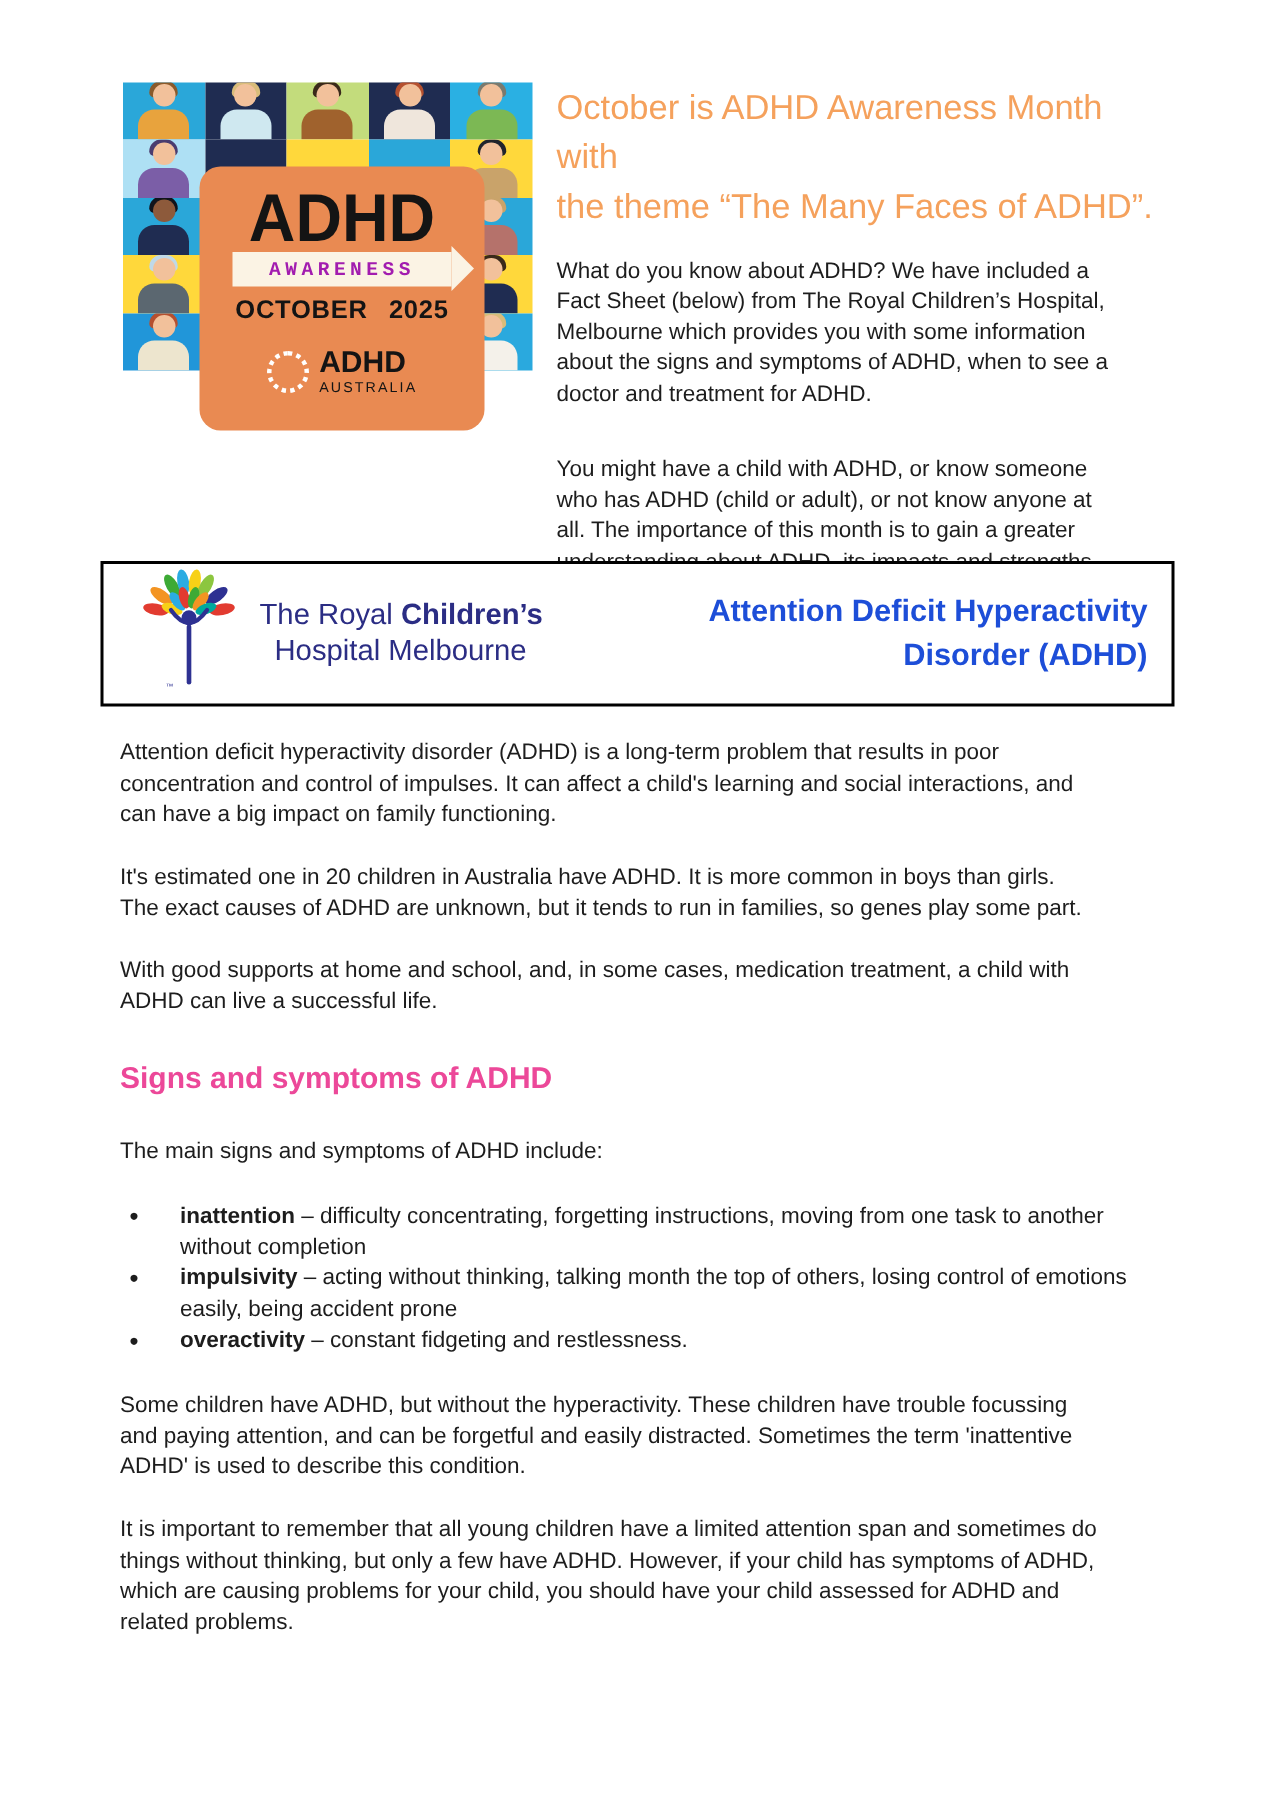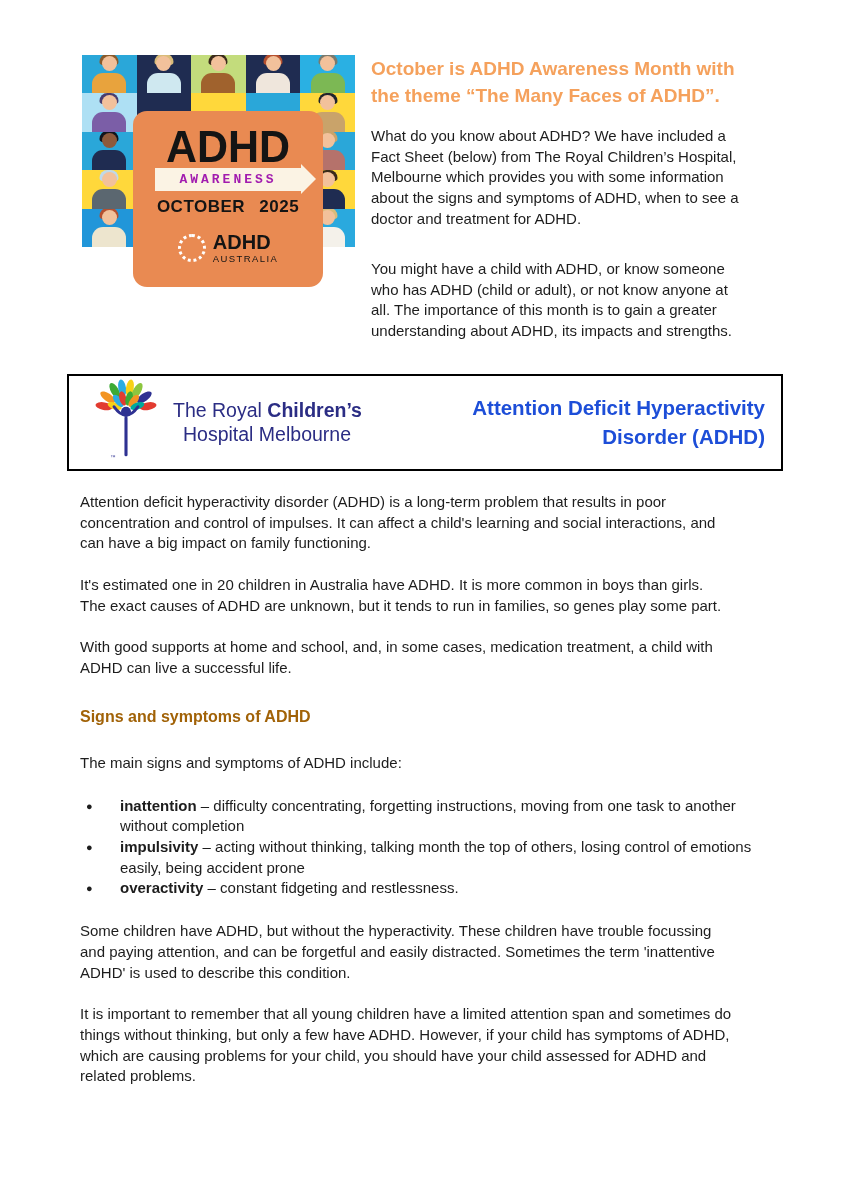--- a/index.html
+++ b/index.html
@@ -28,39 +28,39 @@
           border-left:15px solid #FBF3E4;}
   .october{margin-top:6px;font-size:17px;font-weight:700;color:#141414;word-spacing:9px;letter-spacing:.5px;}
   .aus-logo{margin-top:15px;display:flex;align-items:center;justify-content:center;gap:7px;}
   .spiral{width:28px;height:28px;border:3px dotted #fff;border-radius:50%;box-sizing:border-box;}
   .aus-text{text-align:left;color:#141414;}
   .aus-text .nm{display:block;font-size:20px;font-weight:800;line-height:1;}
   .aus-text .sub{display:block;font-size:9.5px;letter-spacing:1.4px;margin-top:1px;}
 
   
   .intro{position:absolute;left:371px;top:55px;width:404px;}
-  .intro-heading{color:#F5A15C;font-size:19px;font-weight:700;line-height:1.43;white-space:pre-line;}
+  .intro-heading{color:#F5A15C;font-size:23px;font-weight:400;line-height:1.43;white-space:pre-line;}
   .intro p{margin:0;font-size:15px;line-height:1.37;white-space:pre-line;}
   .intro .p1{margin-top:17px;}
   .intro .p2{margin-top:30px;}
 
   
   .fs-box{position:absolute;left:67px;top:374px;width:716px;height:97px;box-sizing:border-box;
           border:2px solid #000;background:#fff;display:flex;align-items:center;}
   .rch{display:flex;align-items:center;margin-left:14px;}
   .rch-name{color:#2B2D84;font-size:19.5px;line-height:1.2;margin-left:4px;}
   .rch-name .l2{padding-left:10px;}
   .fs-title{flex:1;text-align:right;padding-right:16px;color:#1d4ed8;
             font-size:20.5px;font-weight:700;line-height:1.4;white-space:pre-line;}
 
   
   .body-col{position:absolute;left:80px;top:492px;width:692px;font-size:15px;line-height:1.38;}
   .body-col p{margin:0 0 21px;white-space:pre-line;}
   .b{font-weight:700;}
-  .section-h{color:#a16207;font-size:16px;font-weight:700;margin:27px 0 25px;}
+  .section-h{color:#ec4899;font-size:20px;font-weight:700;margin:27px 0 25px;}
   .blist{margin:22px 0 22px;}
   .bullet{display:flex;}
   .bullet .dot{flex:0 0 40px;font-size:11px;line-height:21px;padding-left:6px;box-sizing:border-box;}
   .bullet .btext{flex:1;white-space:pre-line;}
 </style>
 </head>
 <body>
 
 <div class="page">
 

